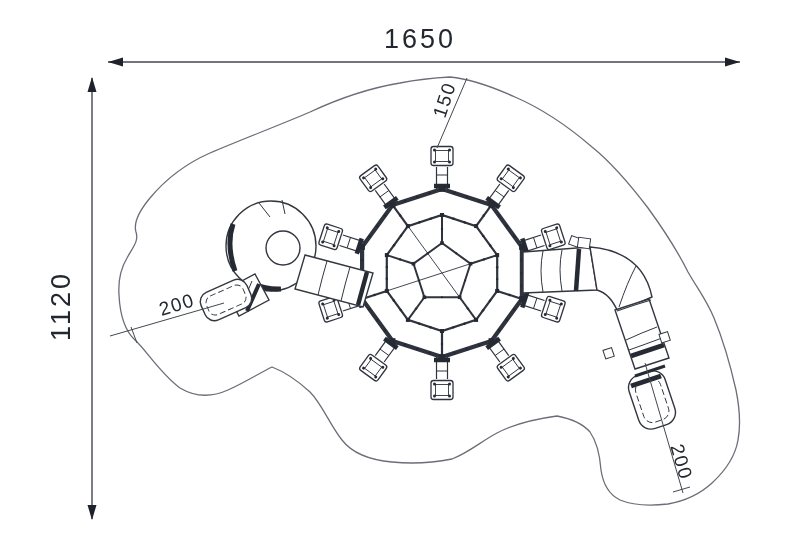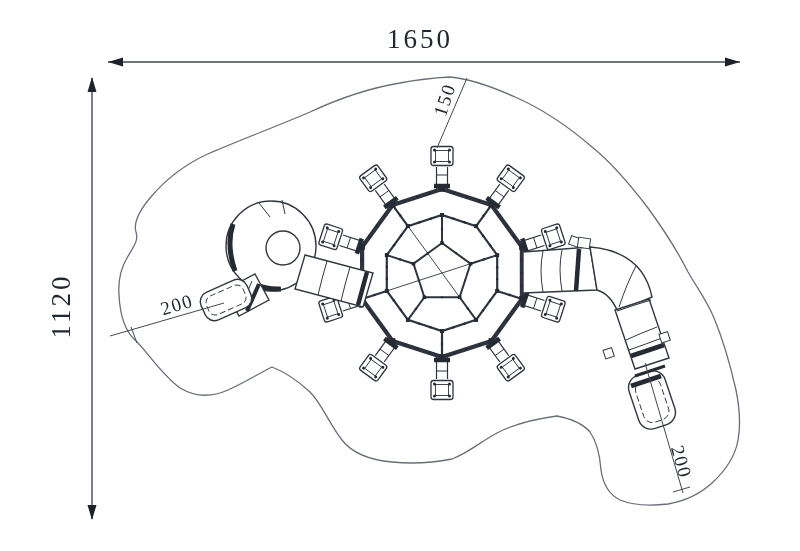--- a/index.html
+++ b/index.html
@@ -1,17 +1,17 @@
 <!DOCTYPE html>
 <html><head>
 <meta charset="utf-8">
 <style>
   html,body{margin:0;padding:0;background:#ffffff;}
   .canvas{position:relative;width:800px;height:551px;background:#ffffff;overflow:hidden;
-          font-family:Liberation Serif, serif;}
+          font-family:Liberation Sans, sans-serif;}
   .canvas svg{position:absolute;left:0;top:0;}
   .dim-label{position:absolute;color:#232730;white-space:nowrap;transform-origin:center;}
   .dim-label.big{font-size:27px;letter-spacing:3px;font-weight:400;}
   .dim-label.small{font-size:19px;letter-spacing:1.5px;font-weight:400;}
   #label-width{left:420px;top:39px;transform:translate(-50%,-50%);}
   #label-depth{left:61px;top:306px;transform:translate(-50%,-50%) rotate(-90deg);}
   #label-150{left:445px;top:100px;transform:translate(-50%,-50%) rotate(-72deg);}
   #label-200-left{left:177px;top:305px;transform:translate(-50%,-50%) rotate(-17deg);}
   #label-200-right{left:681px;top:462px;transform:translate(-50%,-50%) rotate(74deg);}
 </style>

